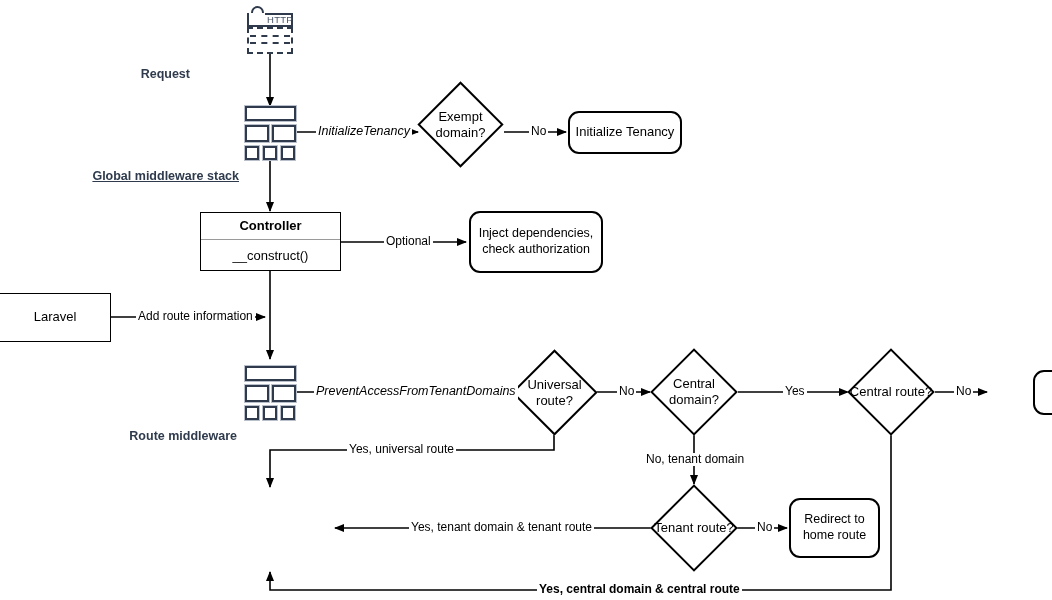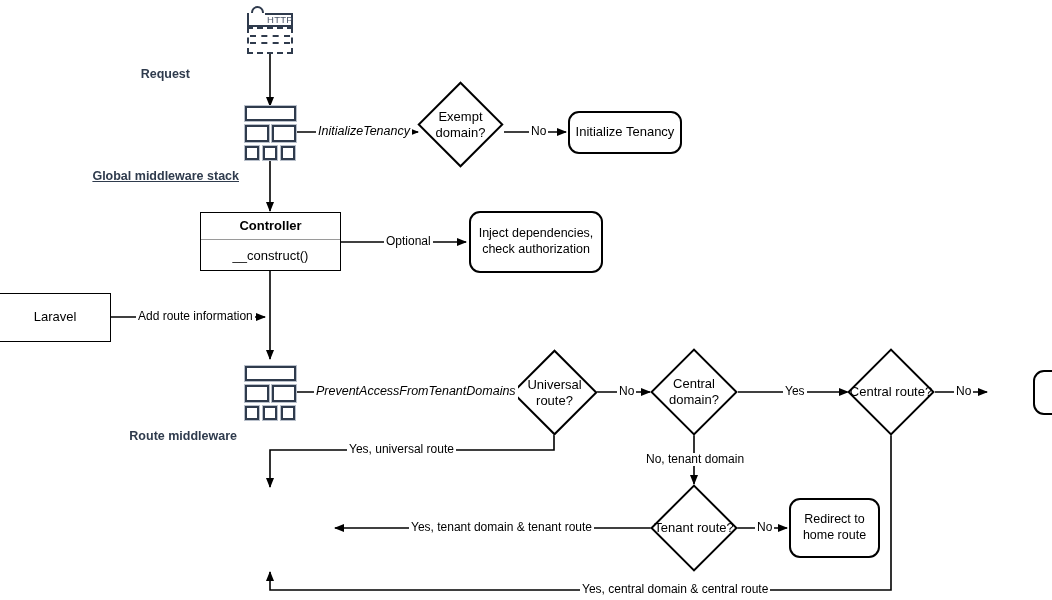--- a/index.html
+++ b/index.html
@@ -225,15 +225,15 @@
   <div class="elabel" style="left:384px;top:235px;">Optional</div>
   <div class="elabel" style="left:136px;top:310px;">Add route information</div>
   <div class="elabel ital" style="left:314px;top:385px;">PreventAccessFromTenantDomains</div>
   <div class="elabel" style="left:617px;top:385px;">No</div>
   <div class="elabel" style="left:783px;top:385px;">Yes</div>
   <div class="elabel" style="left:954px;top:385px;">No</div>
   <div class="elabel" style="left:347px;top:443px;">Yes, universal route</div>
   <div class="elabel" style="left:644px;top:453px;">No, tenant domain</div>
   <div class="elabel" style="left:755px;top:521px;">No</div>
   <div class="elabel" style="left:409px;top:521px;">Yes, tenant domain &amp; tenant route</div>
-  <div class="elabel" style="left:580px;top:583px;">Yes, central domain &amp; central route</div>
+  <div class="elabel" style="left:537px;top:583px;font-weight:bold;">Yes, central domain &amp; central route</div>
 
 </div>
 
 </body></html>

